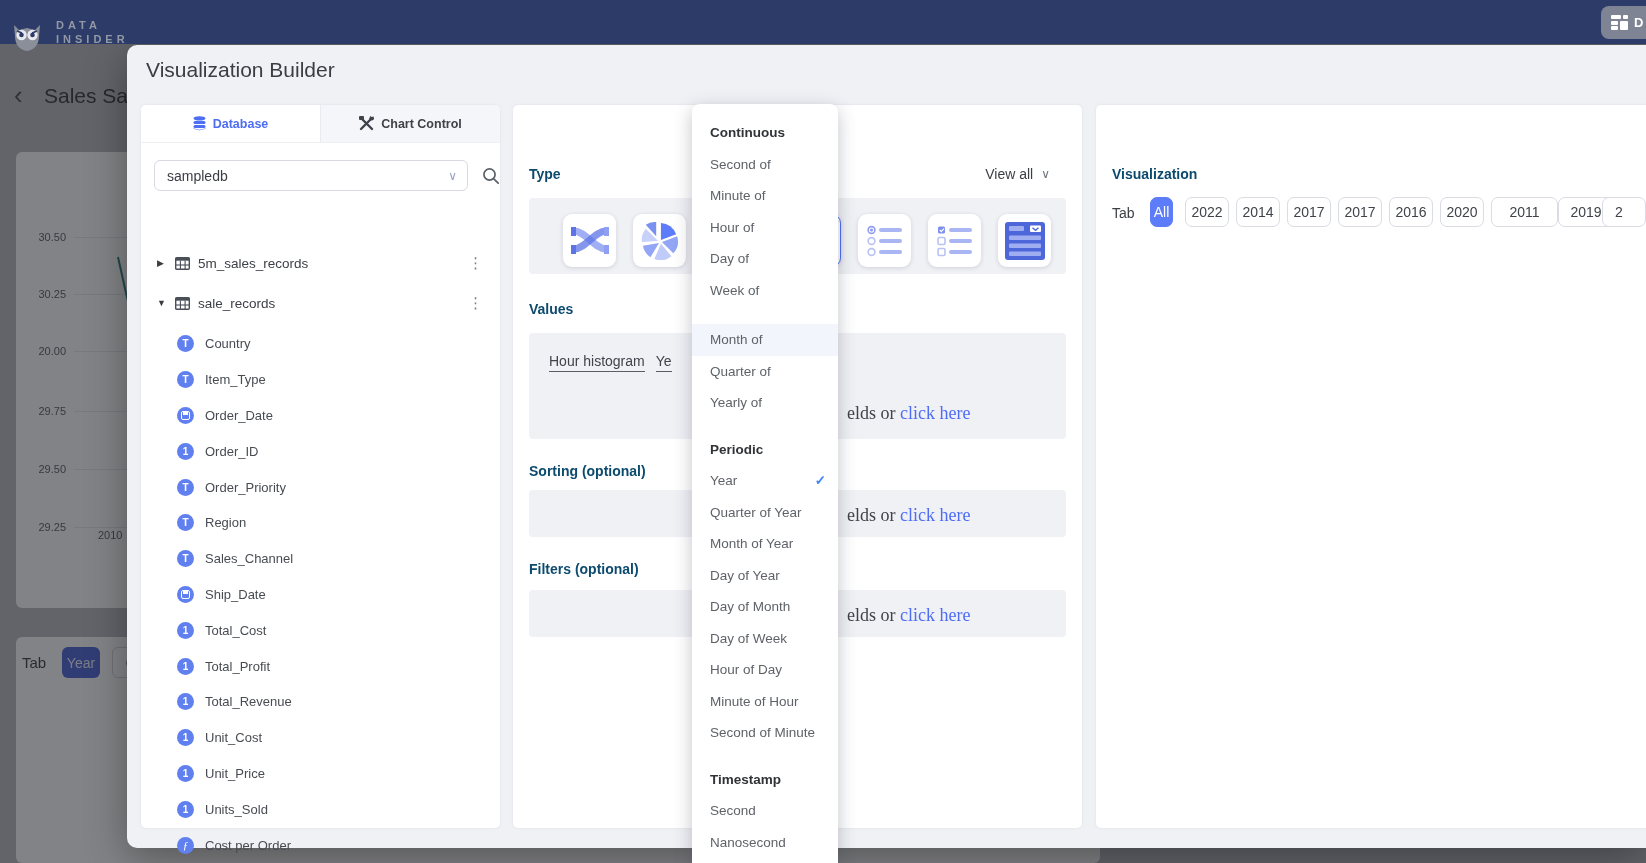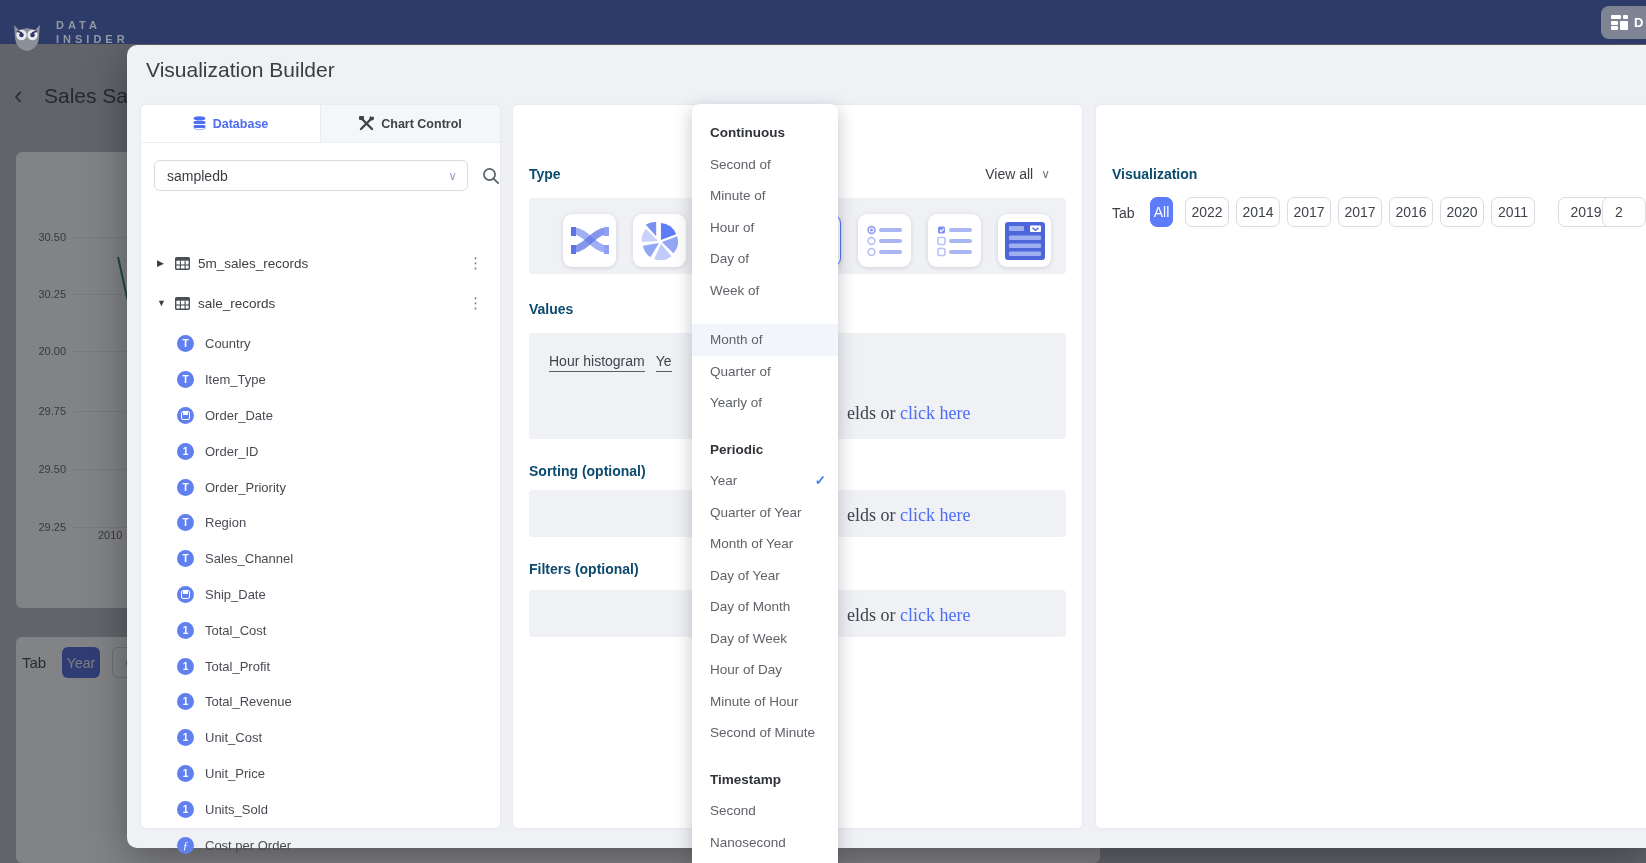--- a/index.html
+++ b/index.html
@@ -368,21 +368,21 @@
   <div class="card" id="right-card">
     <div class="sec-h" style="left:16px;top:61px">Visualization</div>
     <span id="rtab-label">Tab</span>
     <div class="ybtn active" style="left:54px;width:23px">All</div>
     <div class="ybtn" style="left:89px;width:44px">2022</div>
     <div class="ybtn" style="left:140px;width:44px">2014</div>
     <div class="ybtn" style="left:191px;width:44px">2017</div>
     <div class="ybtn" style="left:242px;width:44px">2017</div>
     <div class="ybtn" style="left:293px;width:44px">2016</div>
     <div class="ybtn" style="left:344px;width:44px">2020</div>
-    <div class="ybtn" style="left:395px;width:44px">2011</div>
+    <div class="ybtn" style="left:395px;width:67px">2011</div>
     <div class="ybtn" style="left:462px;width:56px">2019</div>
     <div class="ybtn" style="left:506px;width:44px;justify-content:flex-start;padding-left:12px">2</div>
   </div>
 </div>
 
 <div id="dropdown">
   <div class="drow hdr">Continuous</div>
   <div class="drow">Second of</div>
   <div class="drow">Minute of</div>
   <div class="drow">Hour of</div>

